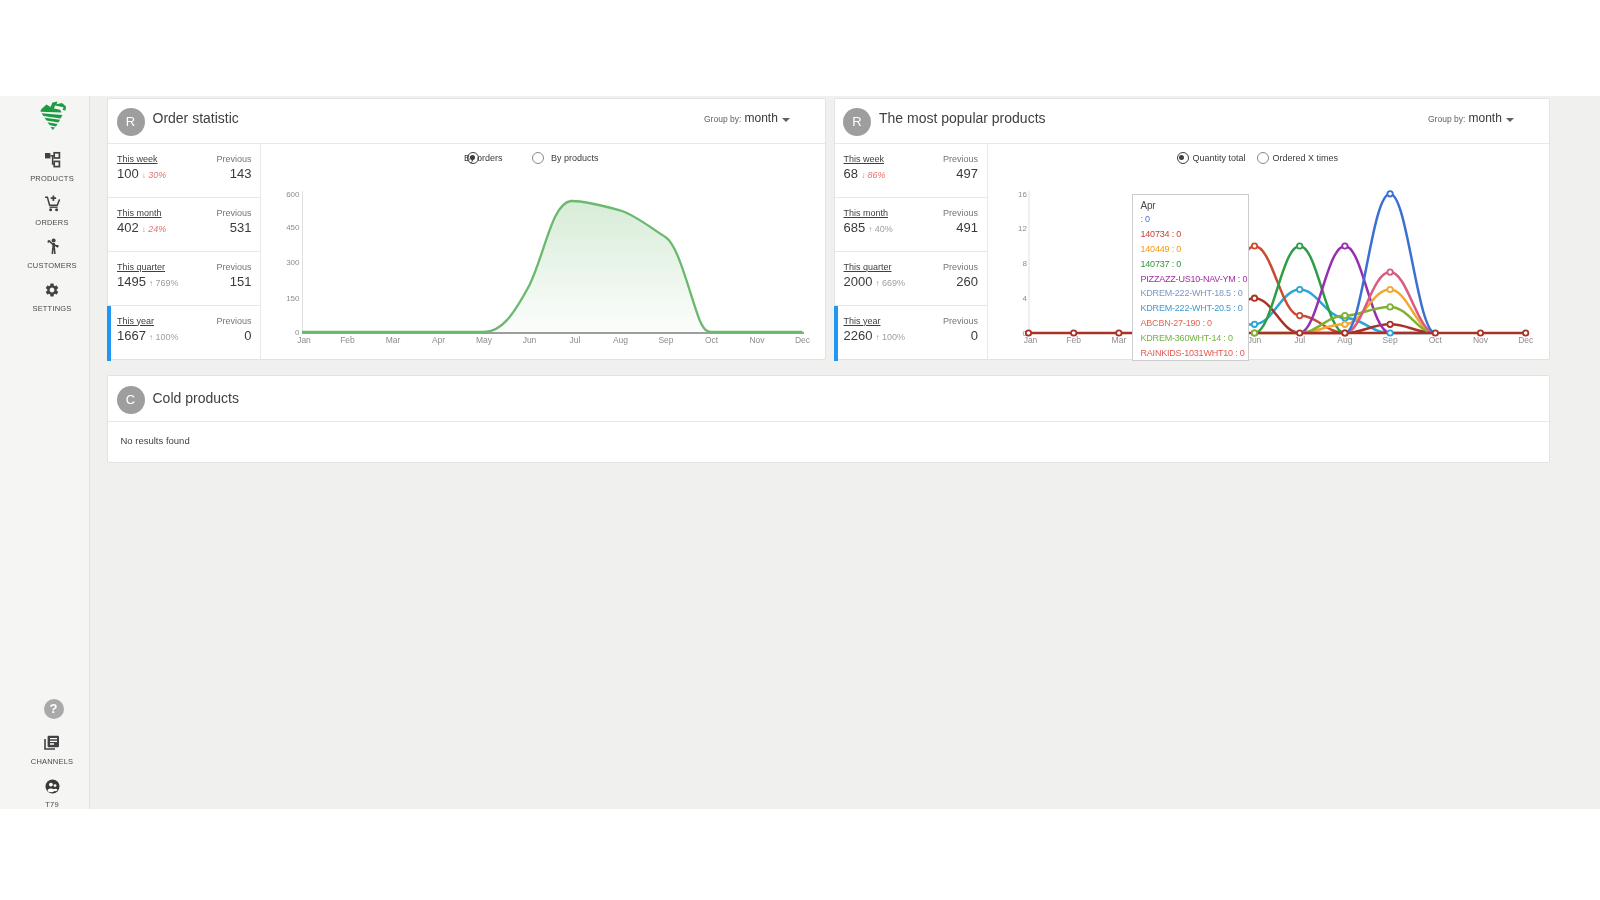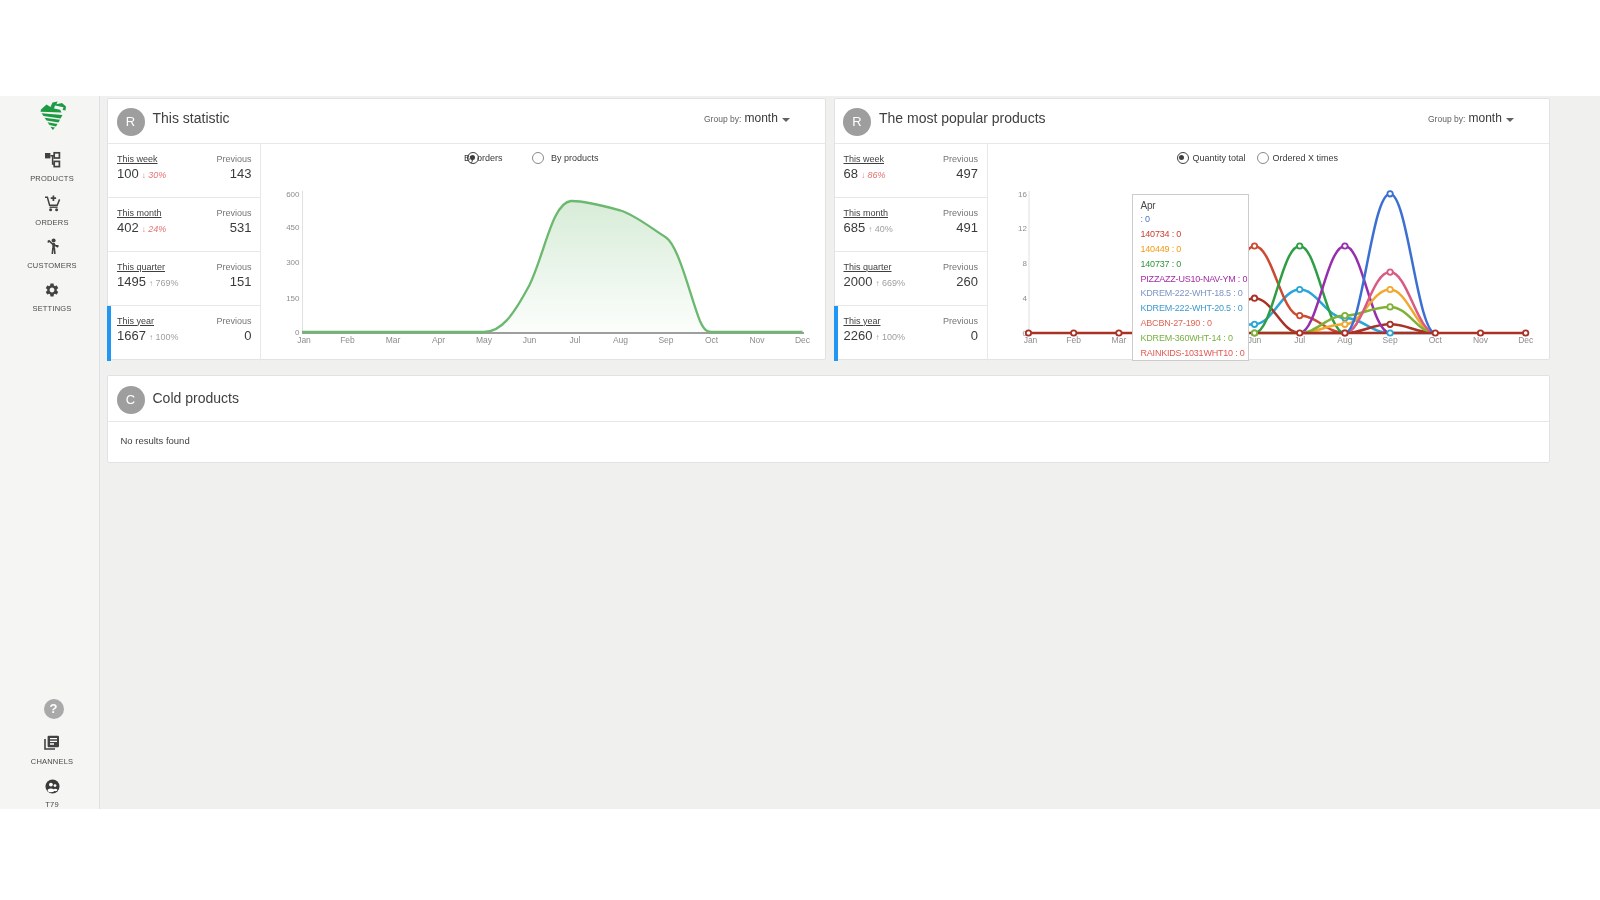--- a/index.html
+++ b/index.html
@@ -1,19 +1,19 @@
 <!DOCTYPE html>
 <html><head>
 <meta charset="utf-8">
 <style>
 * { margin:0; padding:0; box-sizing:border-box; }
 html,body { width:1600px; height:900px; background:#fff; font-family:"Liberation Sans", sans-serif; }
 #page { position:relative; width:1600px; height:900px; overflow:hidden; background:#fff; }
 #app { position:absolute; left:0; top:96px; width:1600px; height:713px; background:#f0f0ef; }
-#sidebar { position:absolute; left:0; top:0; width:100px; height:713px; background:#f5f5f4; border-right:1px solid #e0e0e0; }
+#sidebar { position:absolute; left:0; top:0; width:90px; height:713px; background:#f5f5f4; border-right:1px solid #e0e0e0; }
 .card { position:absolute; background:#fff; border:1px solid #e2e2e2; border-radius:2px; }
 .chead { position:absolute; left:0; top:0; right:0; height:45px; border-bottom:1px solid #e8e8e8; }
 .avatar { position:absolute; left:8.5px; top:9px; width:28px; height:28px; border-radius:50%; background:#9e9e9e; color:#fff; font-size:13px; text-align:center; line-height:28px; }
 .ctitle { position:absolute; left:44.5px; top:10.5px; font-size:14px; color:#3f3f3f; }
 .groupby { position:absolute; right:83px; top:15px; font-size:8.5px; color:#616161; width:38px; }
 .groupby b { position:absolute; left:40.5px; top:-3px; font-size:12px; color:#3a3a3a; font-weight:normal; }
 .caret { position:absolute; right:35px; top:19px; width:0; height:0; border-left:4.5px solid transparent; border-right:4.5px solid transparent; border-top:4.5px solid #616161; }
 .statcol { position:absolute; left:0; top:45px; width:153px; border-right:1px solid #e8e8e8; }
 .sbox { position:relative; width:152px; height:54px; border-bottom:1px solid #e8e8e8; padding:9.5px 8.5px 0 9px; }
 .sbox.last { border-bottom:none; height:54.5px; }
@@ -112,21 +112,21 @@
           <path d="M2.8 10.6 Q5.9 8.6 9 10.6 L9 12.6 Q5.9 14 2.8 12.6 Z" fill="#fff"></path>
           <path d="M8.6 10.2 Q10 9.2 12.2 10.2 L12.2 11.8 Q10 12.6 8.6 11.8 Z" fill="#fff"></path>
         </svg>
         <div class="lbl">T79</div>
       </div>
     </div>
 
     <div class="card" style="left:107px; top:2px; width:719px; height:261.5px;">
       <div class="chead">
         <div class="avatar">R</div>
-        <div class="ctitle">This statistic</div>
+        <div class="ctitle">Order statistic</div>
         <div class="groupby">Group by: <b>month</b></div>
         <div class="caret"></div>
       </div>
       <div class="statcol">
         <div class="sbox">
           <div class="srow1">This week <span class="prev">Previous</span></div>
           <div class="srow2">100<span class="pct red"><span class="arw">↓</span> 30%</span><span class="pv">143</span></div>
         </div>
         <div class="sbox">
           <div class="srow1">This month <span class="prev">Previous</span></div>

